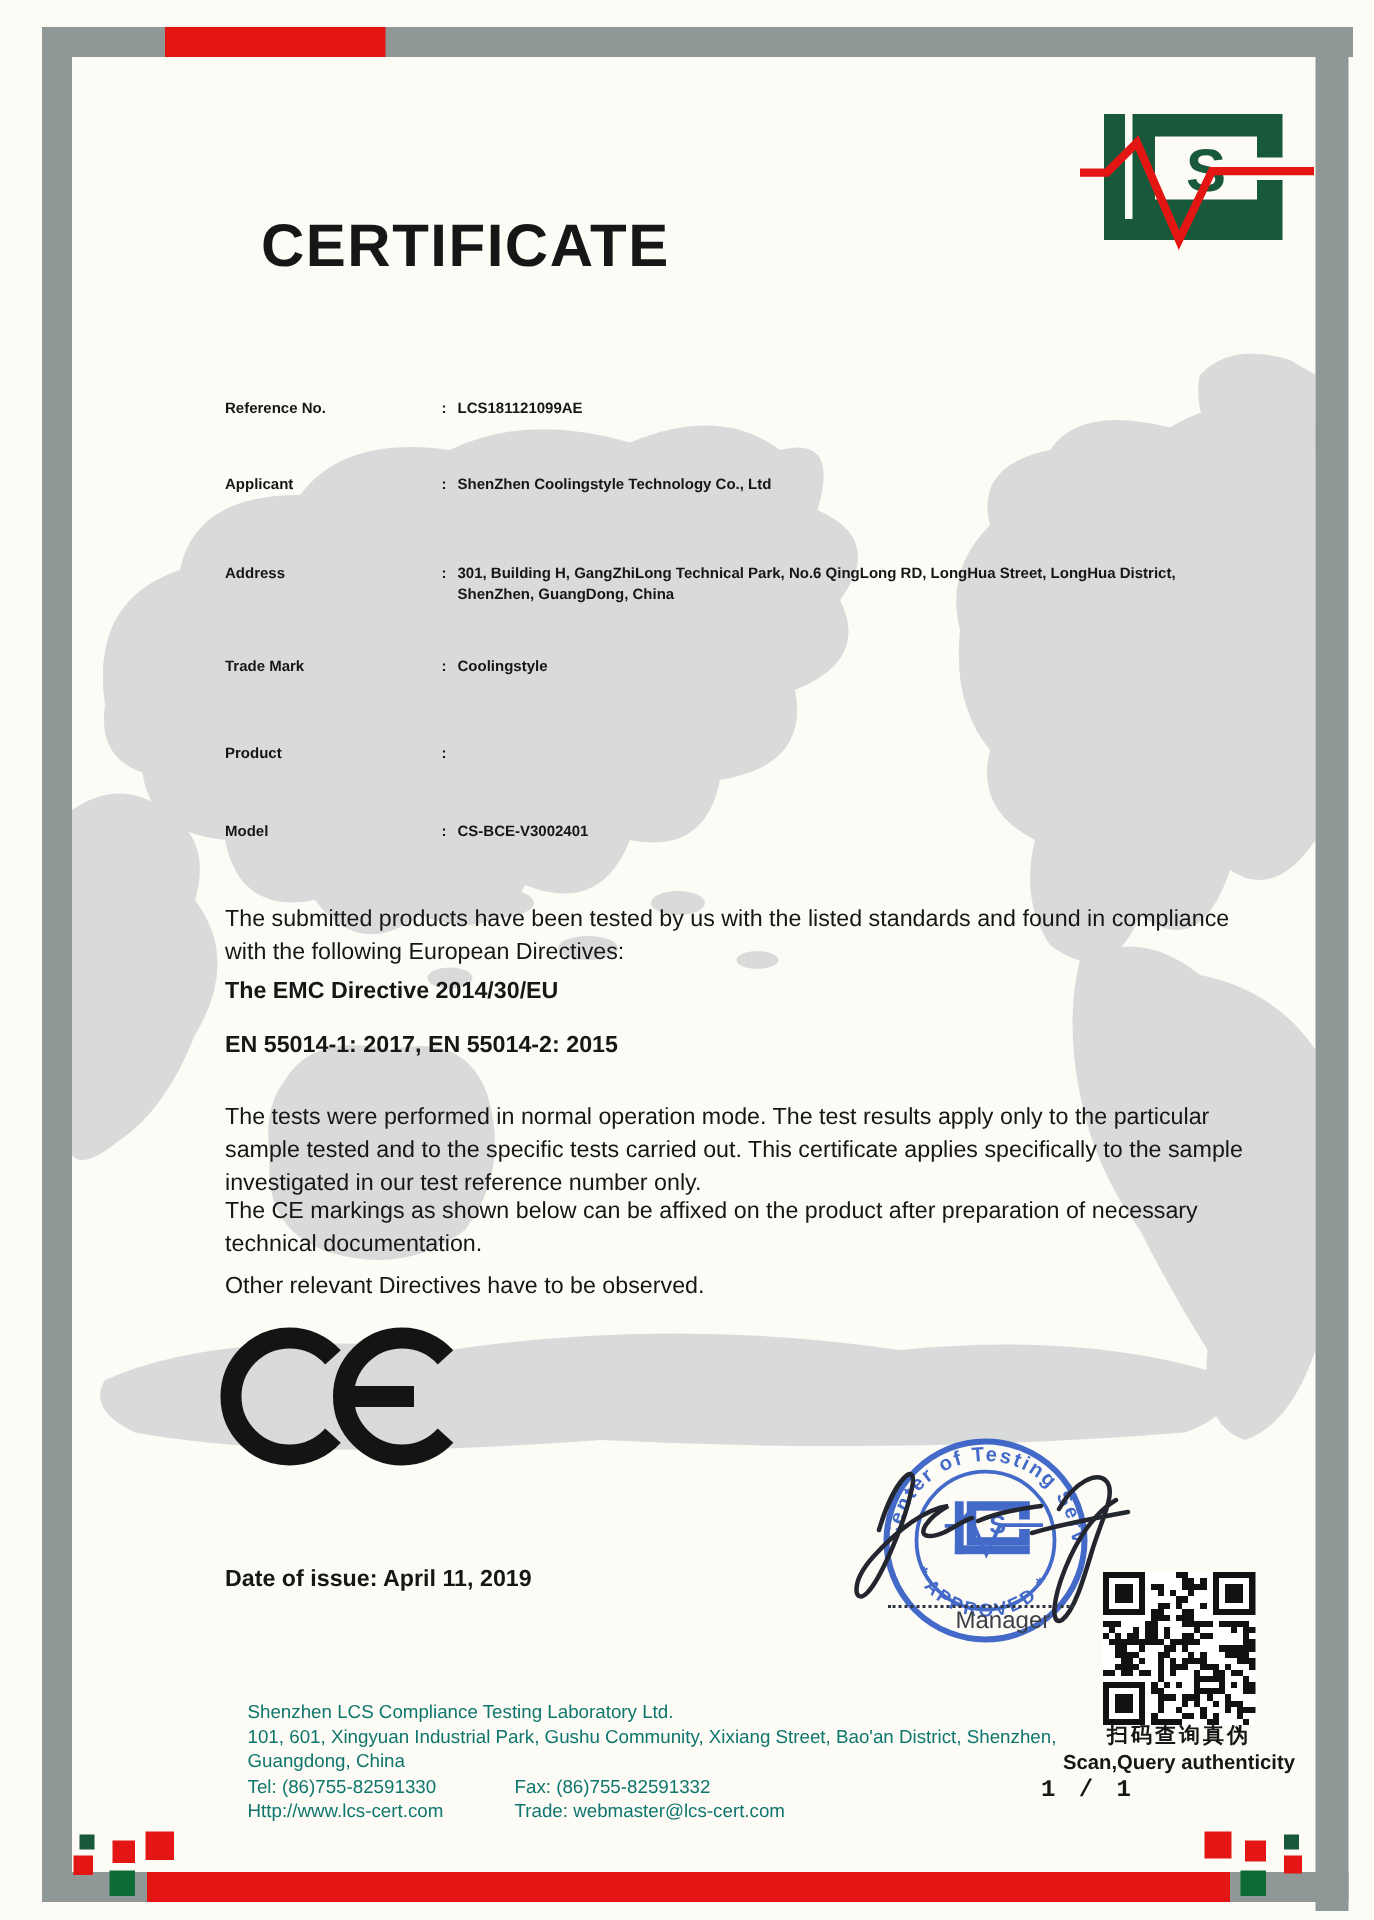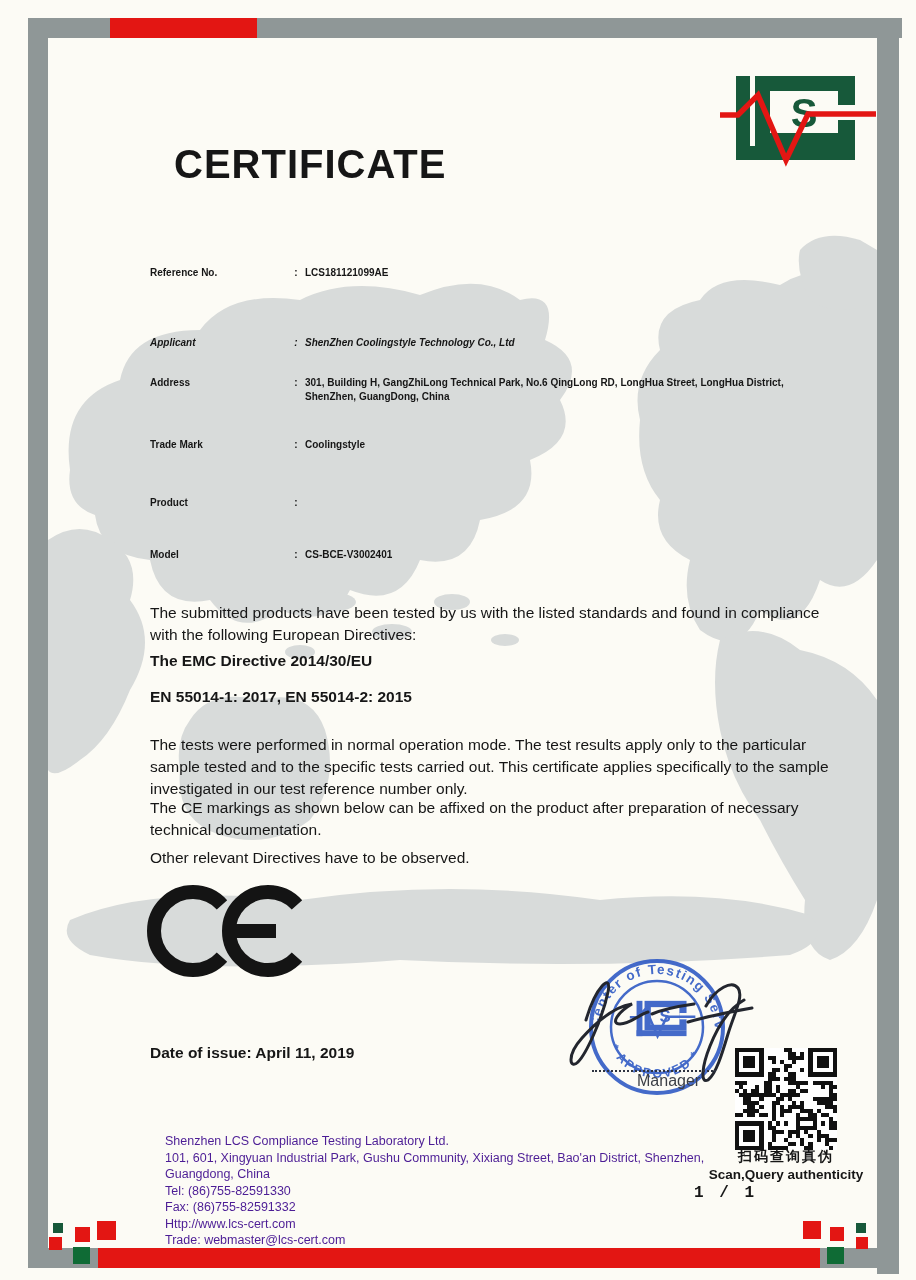--- a/index.html
+++ b/index.html
@@ -21,22 +21,22 @@
   .title-sub{position:absolute;left:165px;top:186px;font-size:27px;font-weight:700;}
   
   .frow{position:absolute;left:150px;display:flex;font-size:10px;font-weight:700;line-height:1.35;}
   .flabel{width:137px;flex:0 0 137px;}
   .fcolon{width:18px;flex:0 0 18px;text-align:center;}
   .fvalue{width:487px;}
   
   .para{position:absolute;left:150px;font-size:15.5px;line-height:1.42;}
   .bold{font-weight:700;}
   
-  .footer{position:absolute;left:165px;top:1133px;font-size:12.5px;line-height:1.32;color:#4c1d95;}
-  .fline{display:flex;flex-direction:column;}
+  .footer{position:absolute;left:165px;top:1133px;font-size:12.5px;line-height:1.32;color:#0f766e;}
+  .fline{display:flex;}
   .fcol1{width:178px;}
   .pagenum{position:absolute;left:694px;top:1184px;font-size:16px;font-weight:700;letter-spacing:3px;font-family:"Liberation Mono","DejaVu Sans Mono",monospace;}
   
   .dotline{position:absolute;left:592px;top:1070px;width:124px;border-bottom:2px dotted #2e3340;}
   .manager{position:absolute;left:637px;top:1072px;font-size:16px;color:#3c3f46;}
   .qrwrap{position:absolute;left:735px;top:1048px;width:102px;height:102px;background:#fff;}
   .qrcap{position:absolute;left:690px;top:1148px;width:192px;text-align:center;}
   .qrcap .zh{font-size:14px;font-weight:700;letter-spacing:2px;}
   .qrcap .en{font-size:13.5px;font-weight:700;margin-top:1px;}
   .dateline{position:absolute;left:150px;top:1044px;font-size:15.5px;font-weight:700;}
@@ -95,21 +95,21 @@
     <polyline points="2,41 20,41 40,21 68,86 90,40 158,40" fill="none" stroke="#e31613" stroke-width="5.5" stroke-linejoin="miter"></polyline>
   </svg>
 
   <div class="title-main">CERTIFICATE</div>
 
   <div class="frow" style="top:266px;">
     <span class="flabel">Reference No.</span>
     <span class="fcolon">:</span>
     <span class="fvalue">LCS181121099AE</span>
   </div>
-  <div class="frow" style="top:336px;font-style:italic;">
+  <div class="frow" style="top:317px;">
     <span class="flabel">Applicant</span>
     <span class="fcolon">:</span>
     <span class="fvalue">ShenZhen Coolingstyle Technology Co., Ltd</span>
   </div>
   <div class="frow" style="top:376px;">
     <span class="flabel">Address</span>
     <span class="fcolon">:</span>
     <span class="fvalue">301, Building H, GangZhiLong Technical Park, No.6 QingLong RD, LongHua Street, LongHua District, ShenZhen, GuangDong, China</span>
   </div>
   <div class="frow" style="top:438px;">

